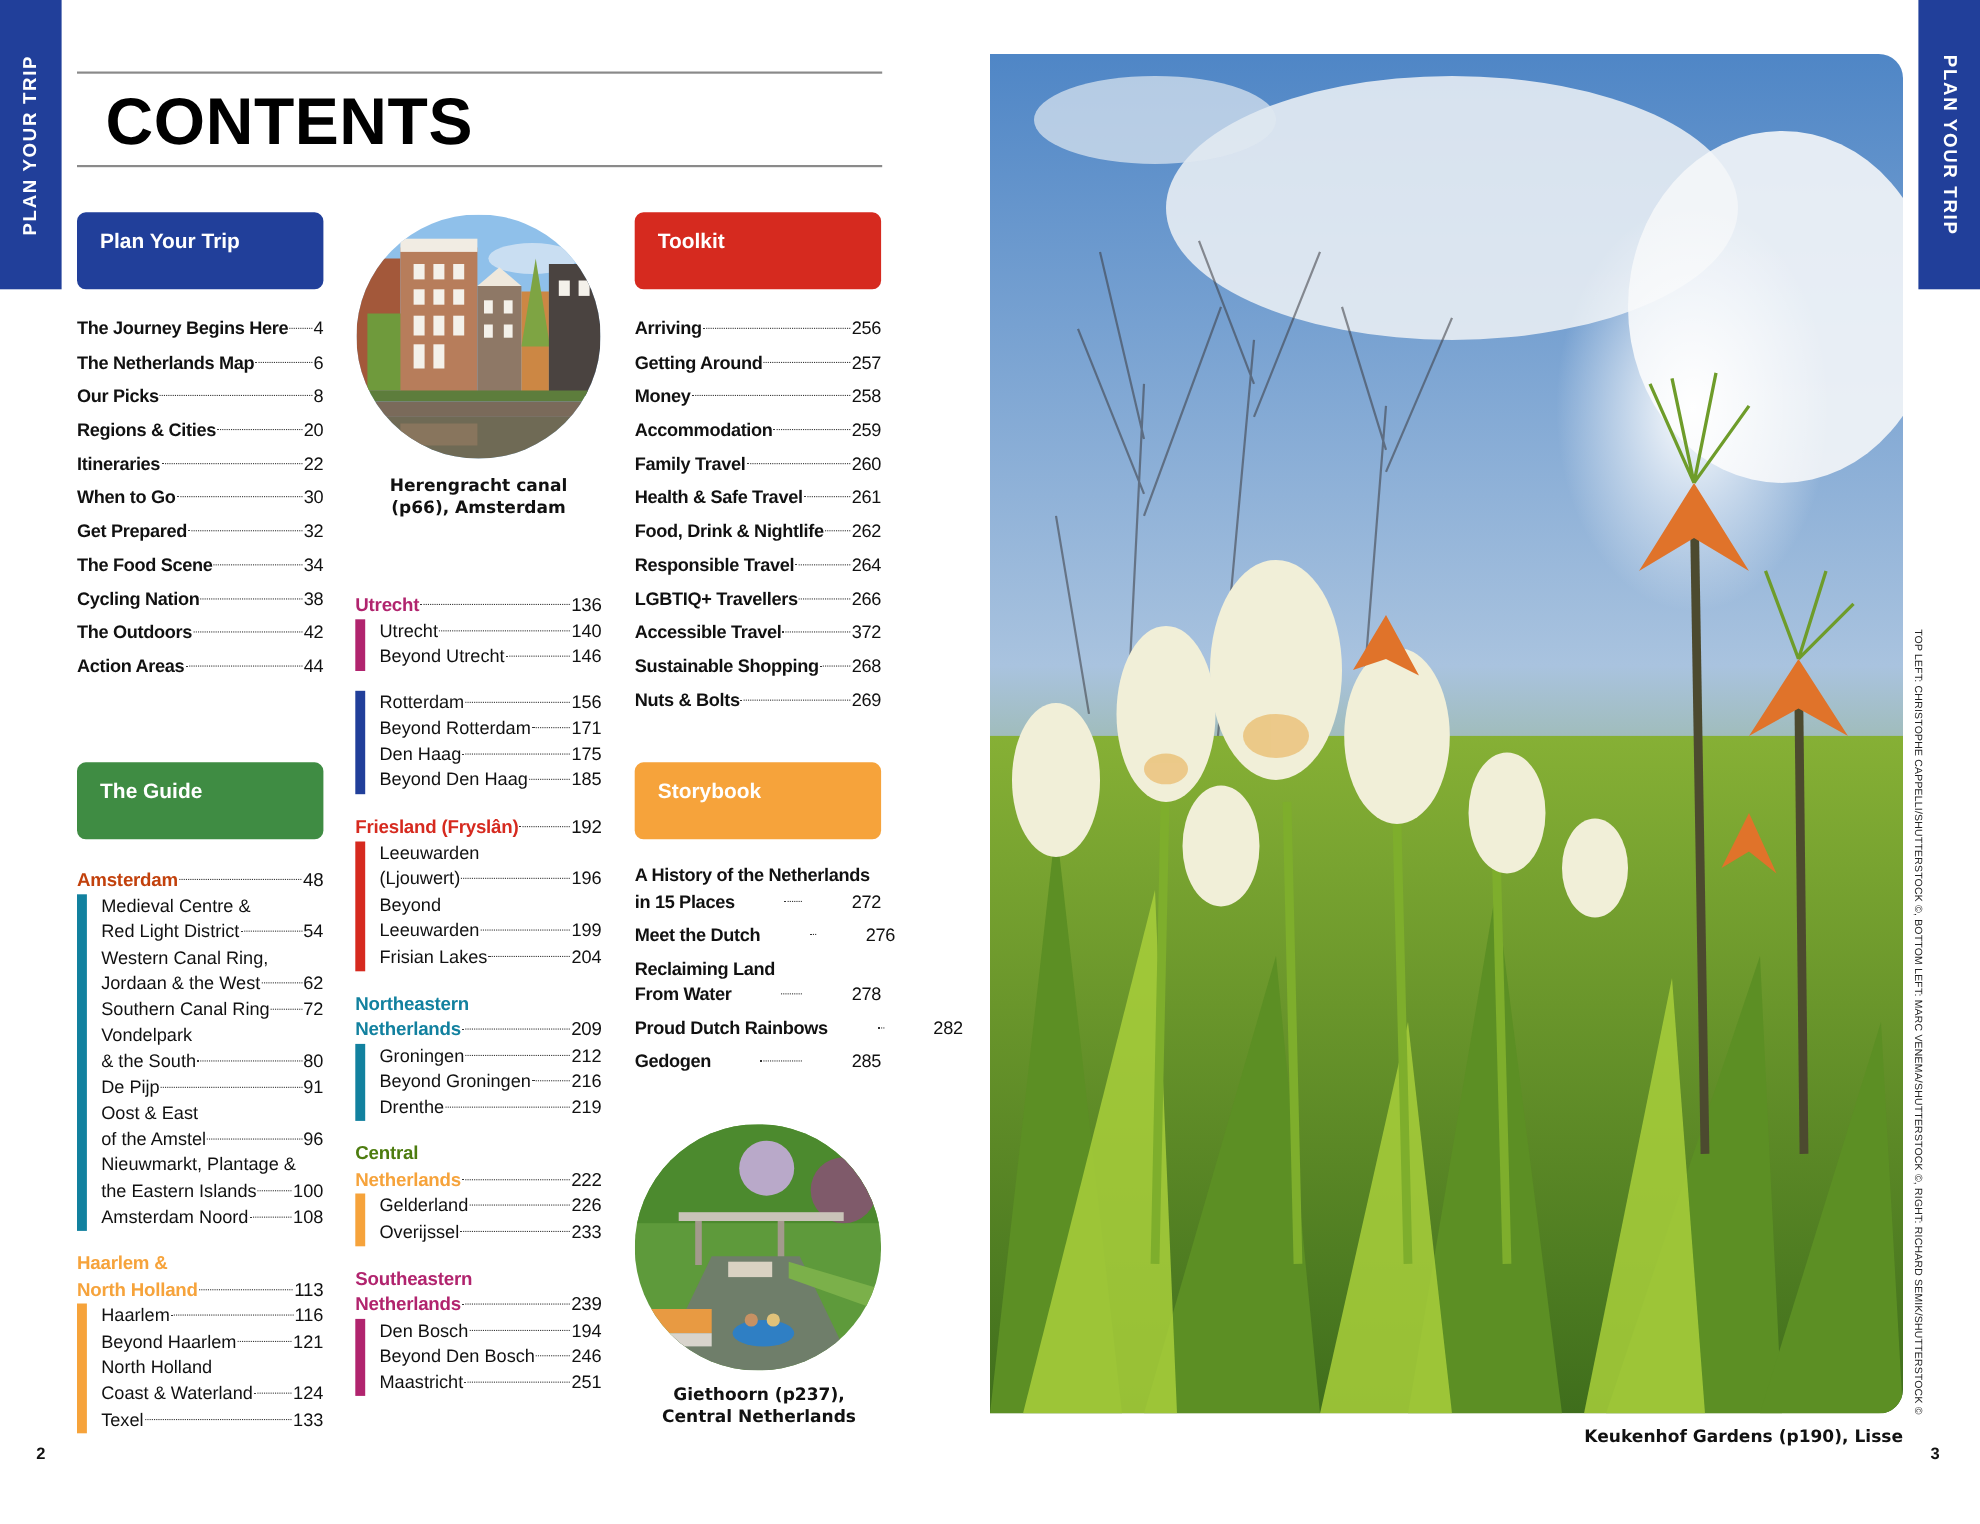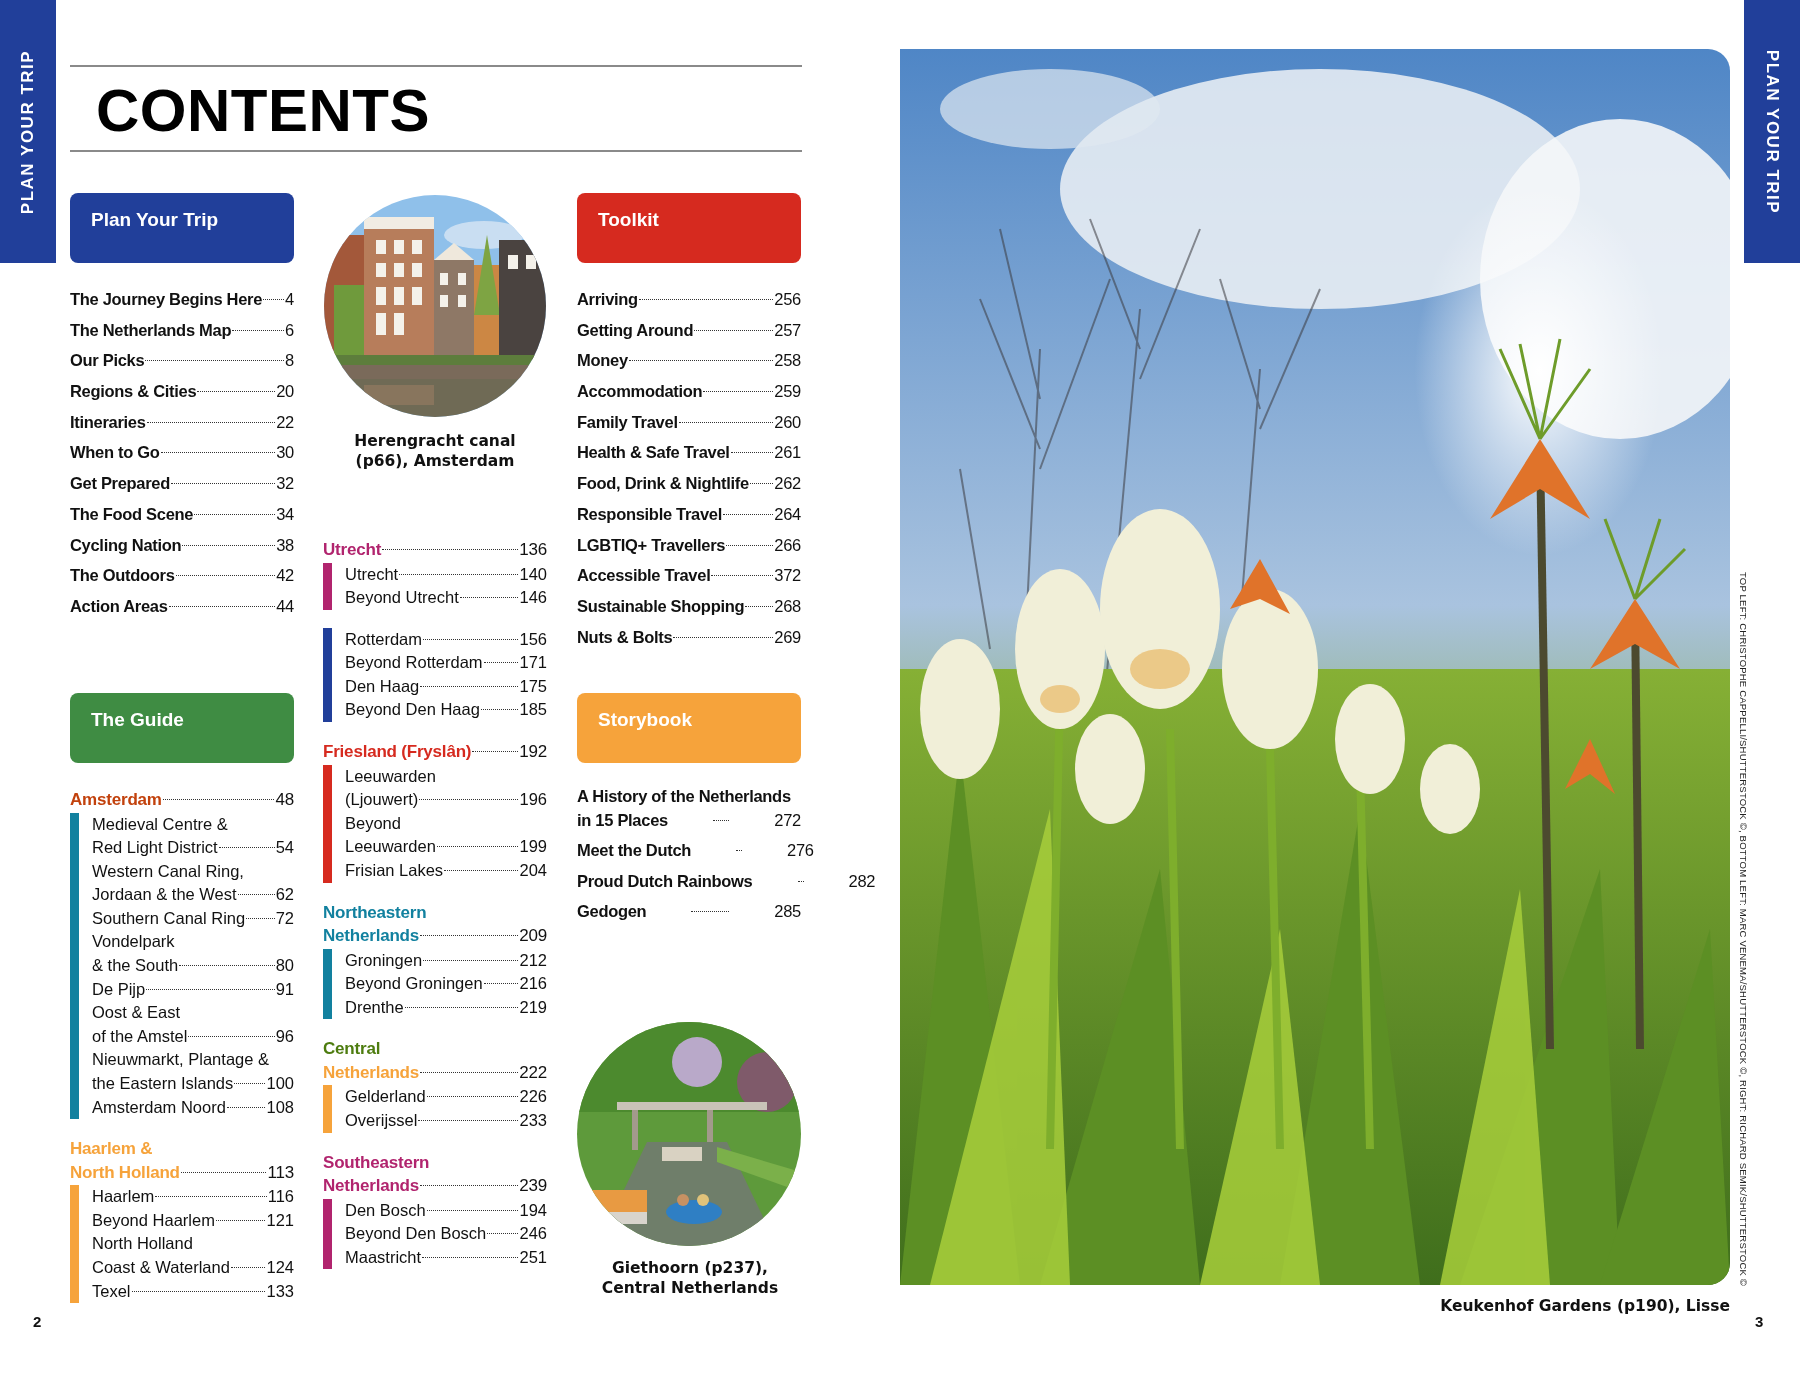--- a/index.html
+++ b/index.html
@@ -200,20 +200,28 @@
         <span class="lbl">in 15 Places</span>
         <span class="dots"></span>
         <span class="pg">272</span>
       </div>
     </div>
     <div style="margin-bottom: 7px;">
       <div class="row">
         <span class="lbl">Meet the Dutch</span>
         <span class="dots"></span>
         <span class="pg">276</span>
+      </div>
+    </div>
+    <div style="margin-bottom: 7px;">
+      <div class="lbl-block">Reclaiming Land</div>
+      <div class="row">
+        <span class="lbl">From Water</span>
+        <span class="dots"></span>
+        <span class="pg">278</span>
       </div>
     </div>
     <div style="margin-bottom: 7px;">
       <div class="row">
         <span class="lbl">Proud Dutch Rainbows</span>
         <span class="dots"></span>
         <span class="pg">282</span>
       </div>
     </div>
     <div style="margin-bottom: 7px;">

